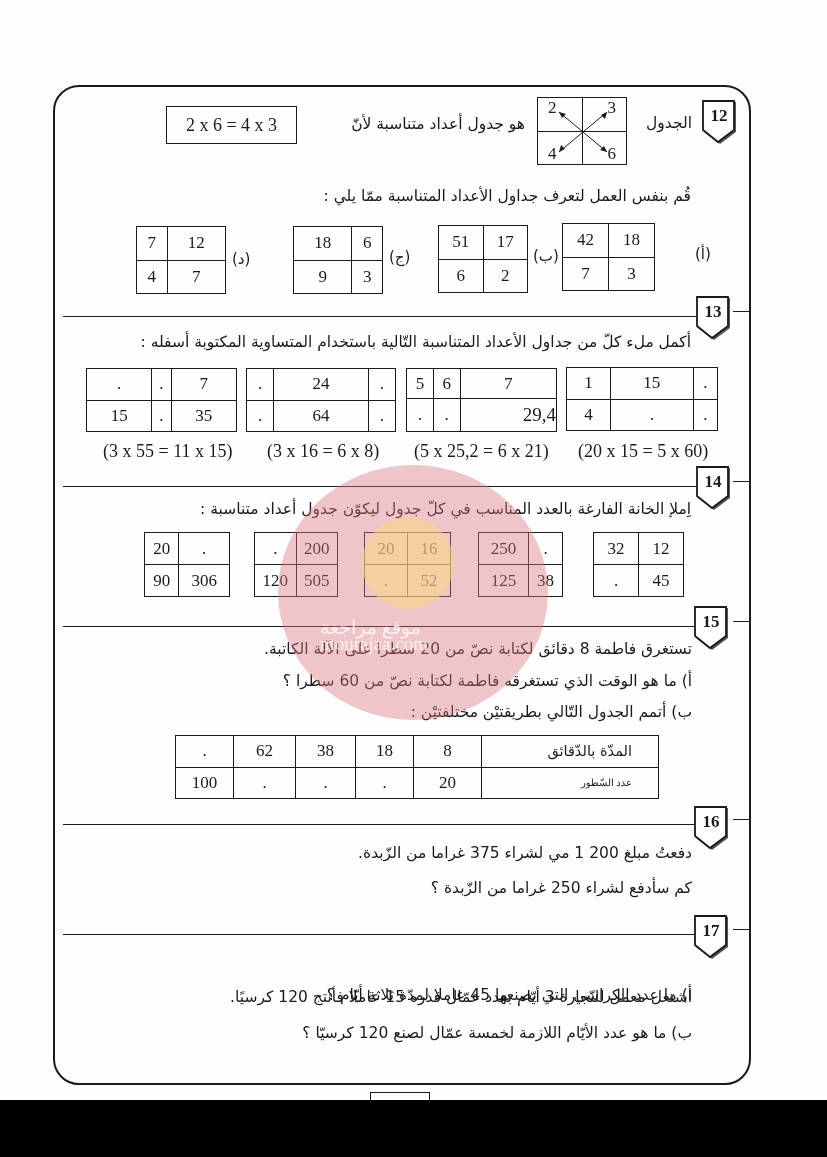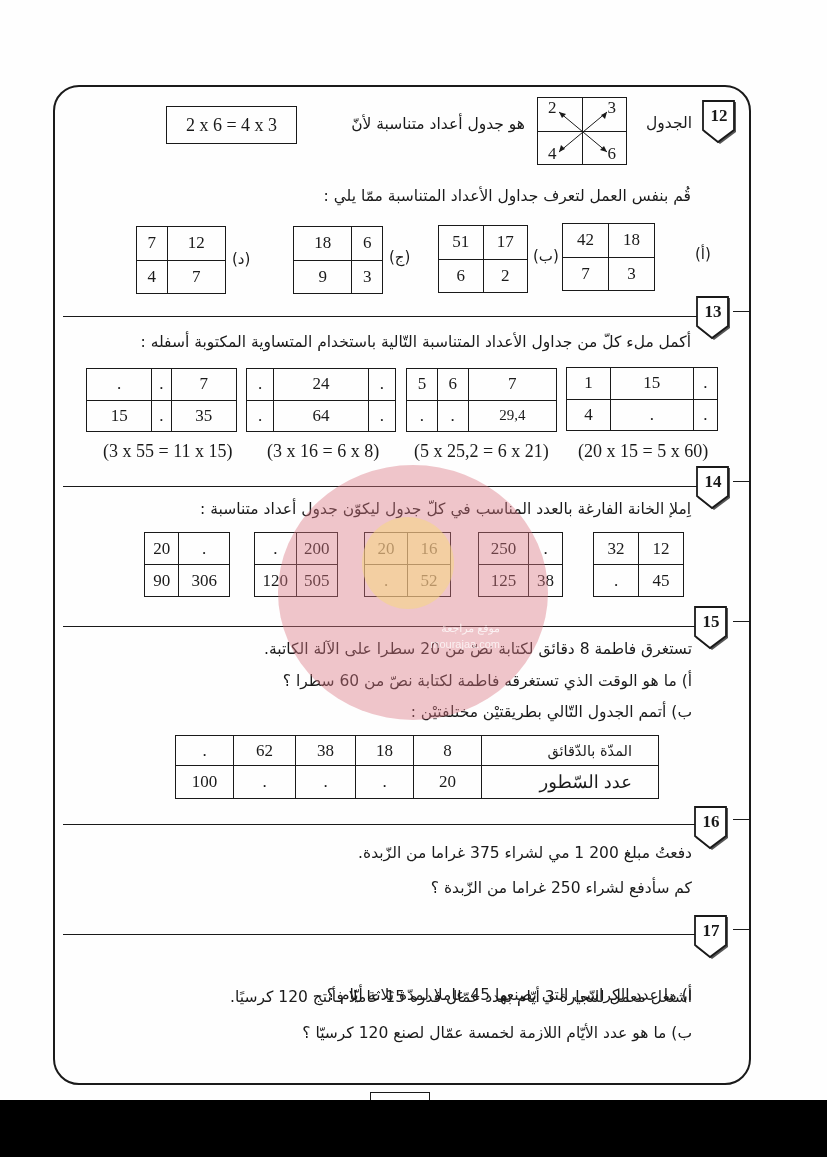--- a/index.html
+++ b/index.html
@@ -40,22 +40,22 @@
 
   .watermark {
     position: absolute; left: 278px; top: 465px; width: 270px; height: 255px;
     border-radius: 50%; background: rgba(220, 120, 130, 0.42); pointer-events: none;
   }
   .watermark-inner {
     position: absolute; left: 362px; top: 517px; width: 92px; height: 92px;
     border-radius: 50%; background: rgba(245, 215, 130, 0.55); pointer-events: none;
   }
   .watermark-text {
-    position: absolute; left: 320px; top: 620px; width: 180px; text-align: right;
-    color: rgba(255,255,255,0.75); font-family: Liberation Sans, sans-serif; font-size: 11px; line-height: 16px; pointer-events: none;
+    position: absolute; left: 320px; top: 620px; width: 180px; text-align: left;
+    color: rgba(255,255,255,0.75); font-family: Liberation Serif, serif; font-size: 19px; line-height: 16px; pointer-events: none;
   }
 </style>
 </head>
 <body>
 
 <div class="frame"></div>
 
 <div class="badge" style="left:700px; top:100px;">
   <svg viewBox="0 0 38 46">
       <path d="M6 2 H36 V32 L20 44 L4 32 V4 Z" fill="#555"></path>
@@ -195,21 +195,21 @@
 <table class="grid" style="left:406px; top:368px; width:151px; height:64px;">
   <tbody>
       <tr>
         <td>5</td>
         <td>6</td>
         <td>7</td>
       </tr>
   <tr>
         <td>.</td>
         <td>.</td>
-        <td style="font-size:15px;">29,4</td>
+        <td style="font-size:19px;text-align:right;">29,4</td>
       </tr>
 </tbody>
   </table>
 <div class="eq" style="left:414px; top:441px;">(5 x 25,2 = 6 x 21)</div>
 
 <table class="grid" style="left:566px; top:367px; width:152px; height:64px;">
   <tbody>
       <tr>
         <td>1</td>
         <td>15</td>
@@ -318,21 +318,21 @@
     <td style="width:58px;">18</td>
     <td style="width:68px;">8</td>
     <td style="direction:rtl;text-align:right;padding-right:26px;font-family:'DejaVu Sans',sans-serif;font-size:14.5px;">المدّة بالدّقائق</td>
   </tr>
   <tr>
     <td>100</td>
     <td>.</td>
     <td>.</td>
     <td>.</td>
     <td>20</td>
-    <td style="direction:rtl;text-align:right;padding-right:26px;font-family:Liberation Sans, sans-serif;font-size:18px;">عدد السّطور</td>
+    <td style="direction:rtl;text-align:right;padding-right:26px;font-family:Liberation Serif, serif;font-size:10px;">عدد السّطور</td>
   </tr>
 </tbody>
   </table>
 
 <div class="divider" style="top:824px;"></div>
 <div class="divider-tail" style="left:733px; top:819px;"></div>
 <div class="badge" style="left:692px; top:806px;">
   <svg viewBox="0 0 38 46">
       <path d="M6 2 H36 V32 L20 44 L4 32 V4 Z" fill="#555"></path>
       <path d="M3 1 H34 V30 L18 42 L3 30 Z" fill="#fff" stroke="#1a1a1a" stroke-width="1.8"></path>

